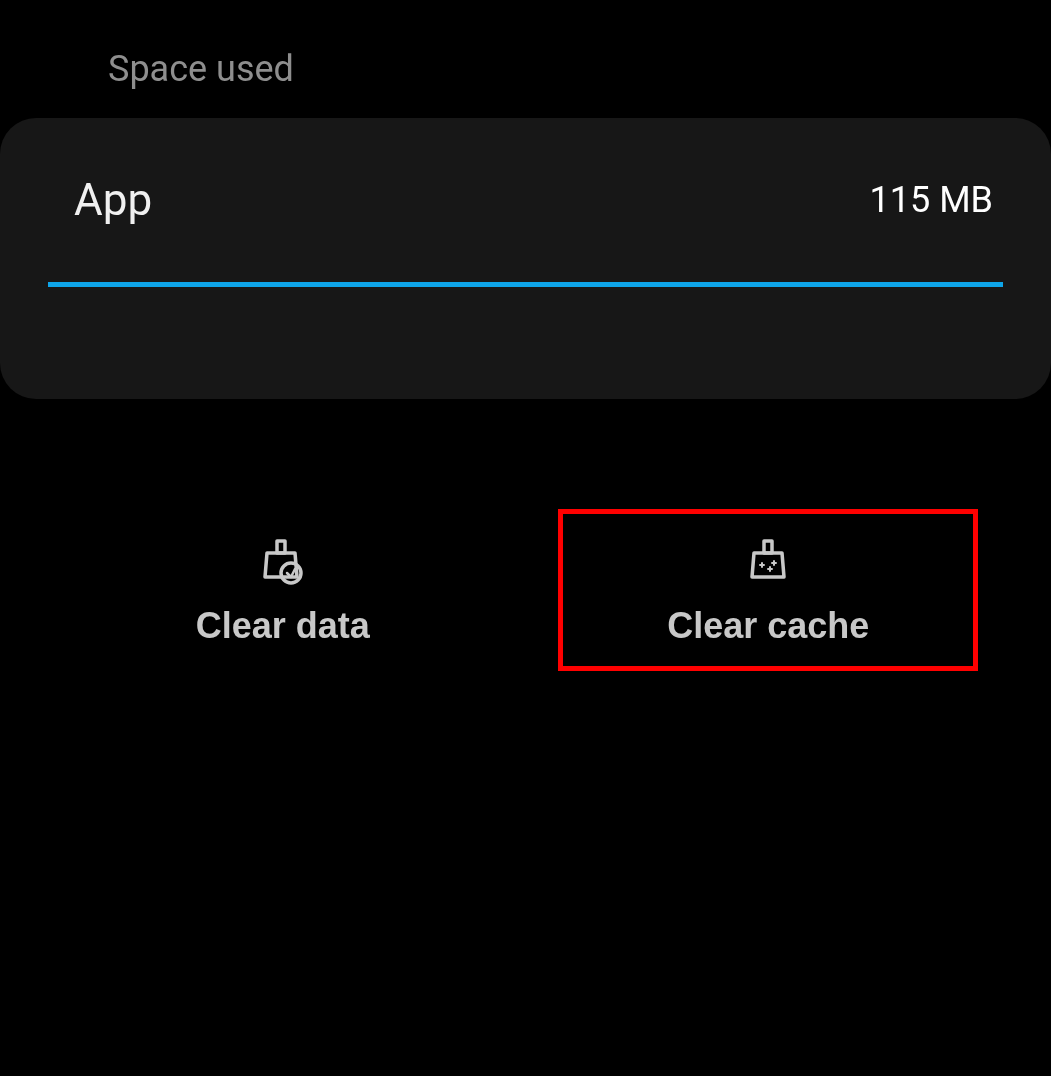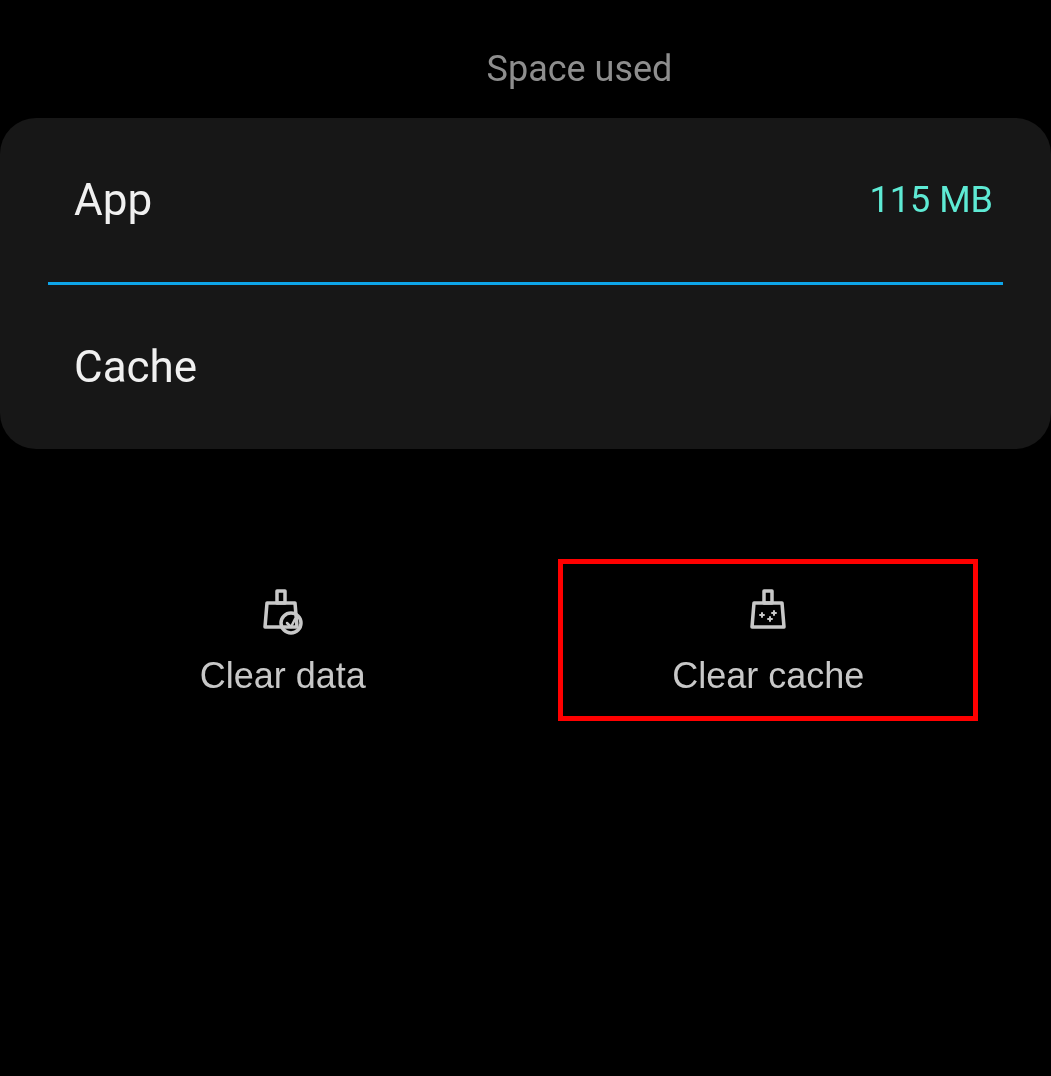--- a/index.html
+++ b/index.html
@@ -12,47 +12,46 @@
       width: 1051px;
       height: 1076px;
       font-family: -apple-system, BlinkMacSystemFont, 'Segoe UI', Roboto, sans-serif;
       overflow: hidden;
     }
     .section-header {
       color: #8e8e8e;
       font-size: 36px;
       font-weight: 400;
       padding: 48px 0 28px 108px;
-      text-align: center;
     }
     .card {
       background: #171717;
       border-radius: 36px;
       margin: 0;
       padding: 0 32px;
     }
     .row {
       display: flex;
       justify-content: space-between;
       align-items: center;
       padding: 56px 0;
-      border-bottom: 3px solid #0ea5e9;
+      border-bottom: 5px solid #0ea5e9;
       margin: 0 16px;
     }
     .row:last-child {
       border-bottom: none;
     }
     .row-label {
       color: #f0f0f0;
       font-size: 44px;
       font-weight: 400;
       padding-left: 26px;
     }
     .row-value {
-      color: #5eead4;
+      color: #ffffff;
       font-size: 36px;
       font-weight: 400;
       padding-right: 10px;
     }
     .actions {
       display: flex;
       justify-content: space-around;
       align-items: center;
       margin-top: 110px;
       padding: 0 40px;
@@ -77,38 +76,37 @@
     .action-icon {
       width: 56px;
       height: 56px;
       display: flex;
       align-items: center;
       justify-content: center;
     }
     .action-label {
       color: #c8c8c8;
       font-size: 36px;
-      font-weight: 400;
+      font-weight: 700;
     }
     svg {
       display: block;
     }
   </style>
 </head>
 <body>
 
 <div class="section-header">Space used</div>
 
 <div class="card">
   <div class="row">
     <span class="row-label">App</span>
     <span class="row-value">115 MB</span>
   </div>
   <div class="row">
-    <span class="row-label">Cache</span>
   </div>
 </div>
 
 <div class="actions">
   <button class="action-button">
     <span class="action-icon">
       <svg width="56" height="56" viewBox="0 0 56 56" fill="none" stroke="#c8c8c8" stroke-width="3.5" stroke-linecap="round" stroke-linejoin="round">
         <path d="M22 8 L22 20 L30 20 L30 8 Z"></path>
         <path d="M12 20 L40 20 L42 44 L10 44 Z"></path>
         <circle cx="36" cy="40" r="10"></circle>

